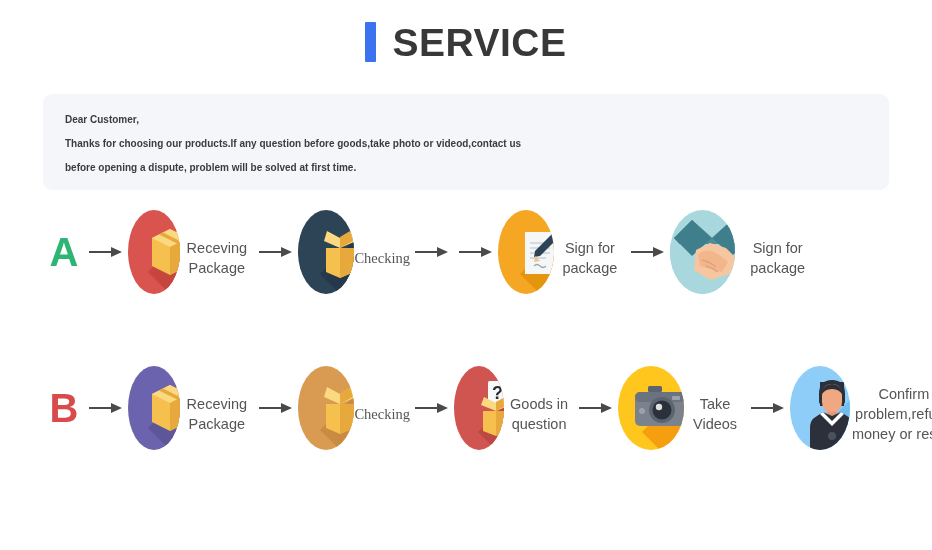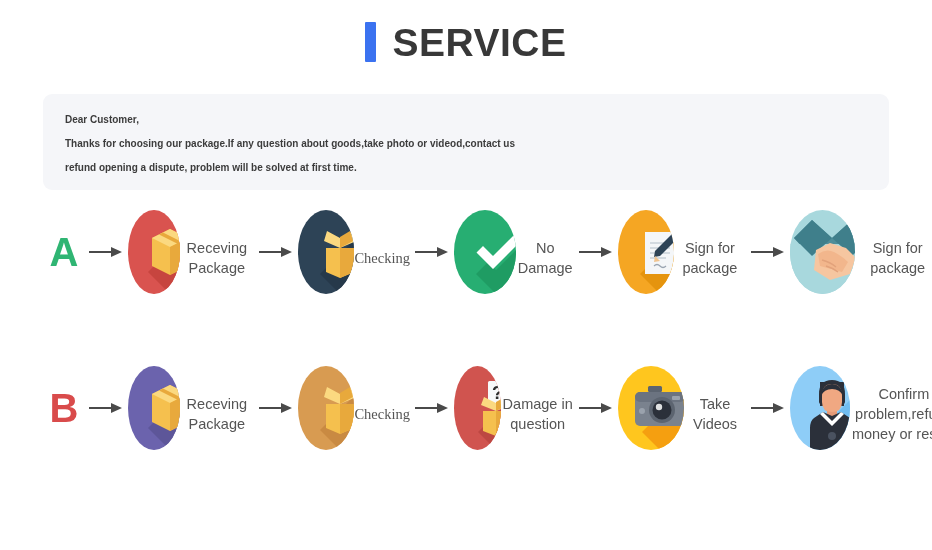--- a/index.html
+++ b/index.html
@@ -124,22 +124,22 @@
 
 <div class="page">
 
   <div class="title-wrap">
     <div class="title-bar"></div>
     <div class="title-text">SERVICE</div>
   </div>
 
   <div class="notice">
     <p>Dear Customer,</p>
-    <p>Thanks for choosing our package.If any question about goods,take photo or videod,contact us</p>
-    <p>refund opening a dispute, problem will be solved at first time.</p>
+    <p>Thanks for choosing our products.If any question before goods,take photo or videod,contact us</p>
+    <p>before opening a dispute, problem will be solved at first time.</p>
   </div>
 
   <div class="row row-a">
     <div class="row-letter letter-a">A</div>
 
     <div class="arrow">
       <svg width="34" height="16" viewBox="0 0 34 16">
           <path d="M0 7h22v-4l11 5-11 5v-4H0z" fill="#4a4a4a"></path>
         </svg>
     </div>
@@ -175,29 +175,20 @@
       </div>
       <div class="step-label">Checking</div>
     </div>
 
     <div class="arrow">
       <svg width="34" height="16" viewBox="0 0 34 16">
           <path d="M0 7h22v-4l11 5-11 5v-4H0z" fill="#4a4a4a"></path>
         </svg>
     </div>
 
-    <div class="step w3">
-      <div class="step-icon" style="background:#27ae72">
-        <svg width="84" height="84" viewBox="0 0 84 84">
-          <path d="M84 42a42 42 0 0 1-42 42L22 64l12-12 8 8 24-24z" fill="#1f9c63"></path>
-          <path d="M22.5 42.5l6.5-6.5 10 10 22-22 6.5 6.5-28.5 28.5z" fill="#ffffff"></path>
-        </svg>
-      </div>
-      <div class="step-label">No Damage</div>
-    </div>
 
     <div class="arrow">
       <svg width="34" height="16" viewBox="0 0 34 16">
           <path d="M0 7h22v-4l11 5-11 5v-4H0z" fill="#4a4a4a"></path>
         </svg>
     </div>
 
     <div class="step w4">
       <div class="step-icon" style="background:#f5a623">
         <svg width="84" height="84" viewBox="0 0 84 84">
@@ -294,21 +285,21 @@
         <svg width="84" height="84" viewBox="0 0 84 84">
           <path d="M84 42a42 42 0 0 1-42 42L24 66l34-34z" fill="#bd4742"></path>
           <rect x="34" y="15" width="19" height="23" rx="1.5" fill="#f7f9fa"></rect>
           <text x="43.5" y="33" font-family="Liberation Sans, sans-serif" font-size="18" font-weight="bold" fill="#2d2d2d" text-anchor="middle">?</text>
           <path d="M42 45L27 39l3-8 12 6 12-6 3 8z" fill="#fbd980"></path>
           <path d="M29 45h26v20l-13 5-13-5z" fill="#f5c04e"></path>
           <path d="M42 45h13v20l-13 5z" fill="#e8a93c"></path>
           <path d="M42 45l12-6-3-8-9 5z" fill="#e8a93c"></path>
         </svg>
       </div>
-      <div class="step-label">Damage in question</div>
+      <div class="step-label">Goods in question</div>
     </div>
 
     <div class="arrow">
       <svg width="34" height="16" viewBox="0 0 34 16">
           <path d="M0 7h22v-4l11 5-11 5v-4H0z" fill="#4a4a4a"></path>
         </svg>
     </div>
 
     <div class="step w4">
       <div class="step-icon" style="background:#ffc61e">

